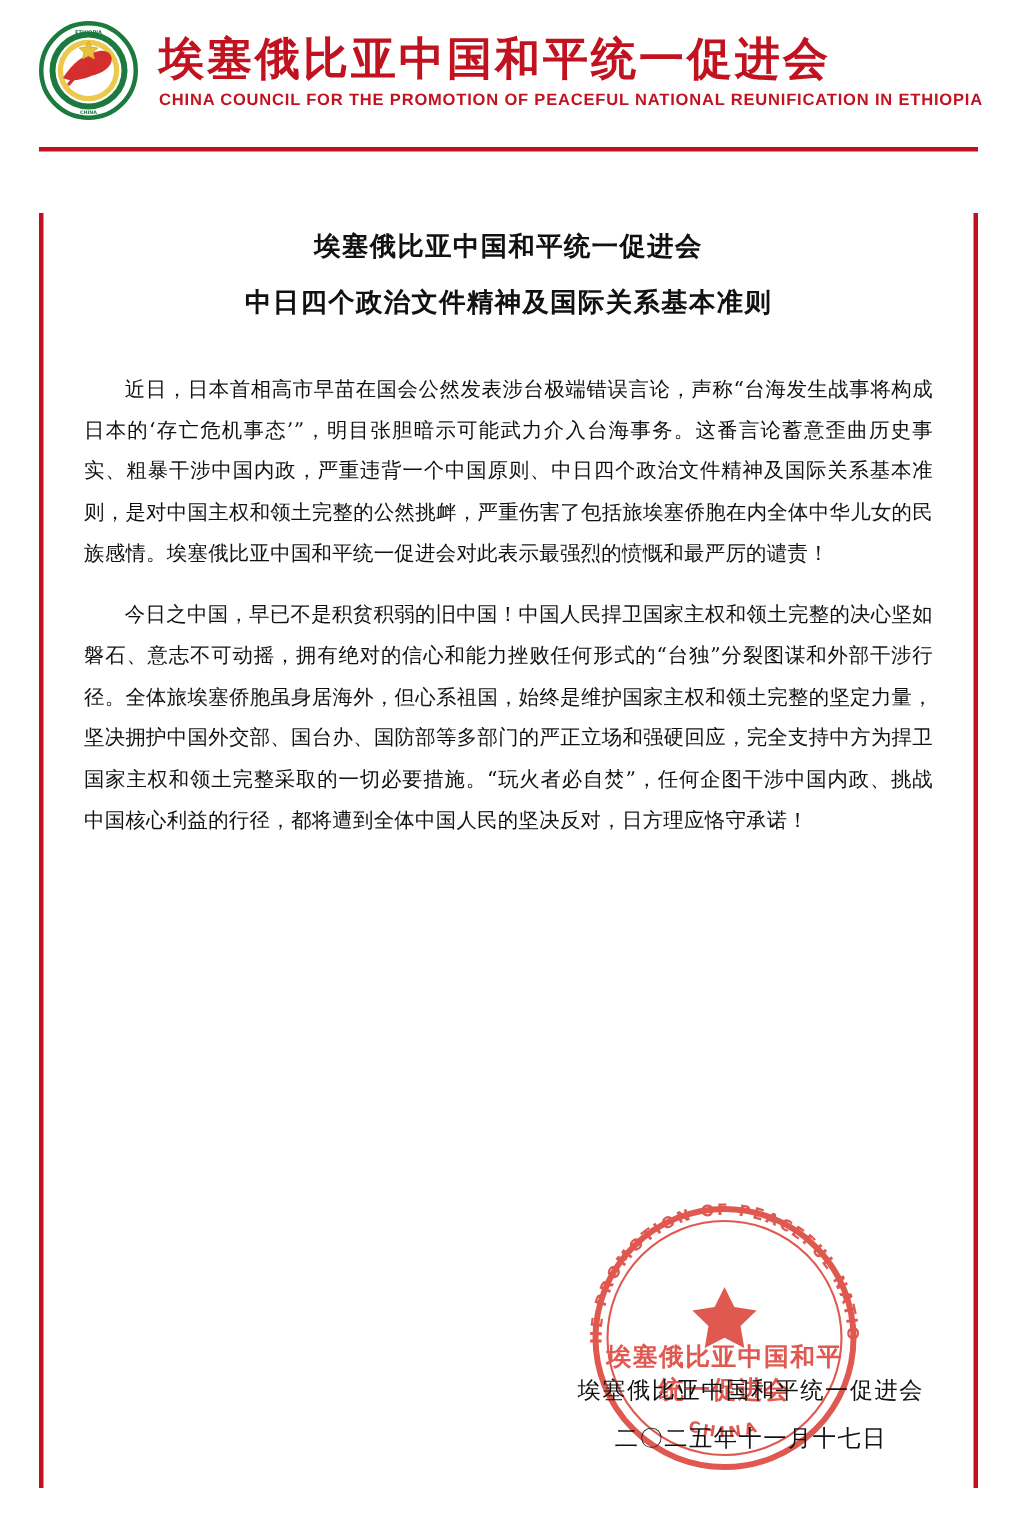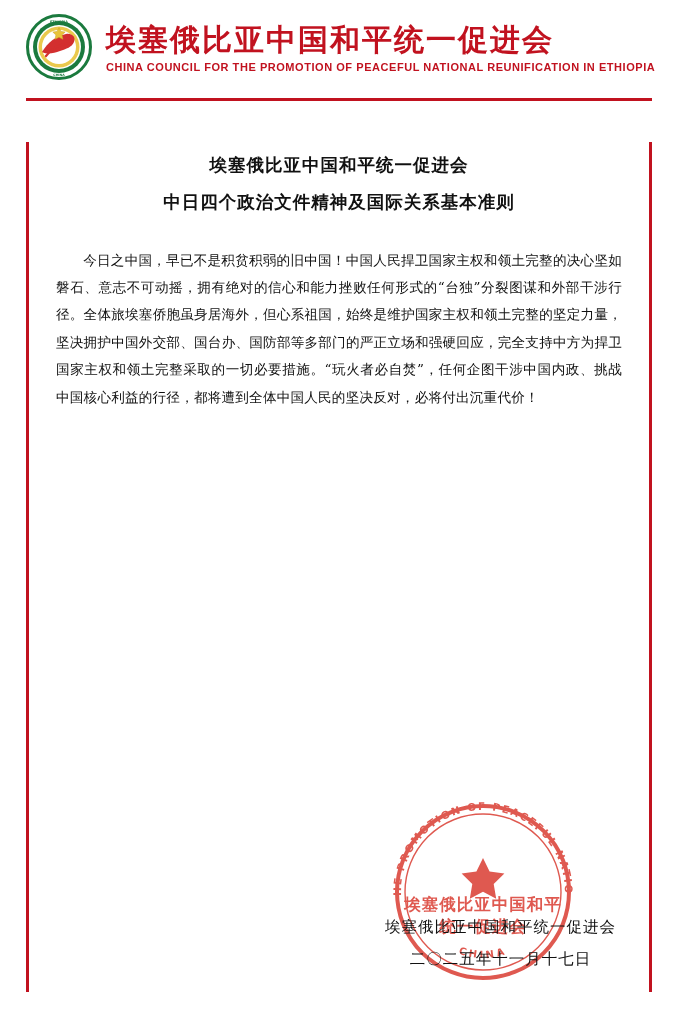--- a/index.html
+++ b/index.html
@@ -166,21 +166,22 @@
 
 <div class="side-bar left"></div>
 <div class="side-bar right"></div>
 
 <div class="doc-body">
   <div class="title-block">
     <div class="title-line">埃塞俄比亚中国和平统一促进会</div>
     <div class="title-line">中日四个政治文件精神及国际关系基本准则</div>
   </div>
 
-  <p class="para">今日之中国，早已不是积贫积弱的旧中国！中国人民捍卫国家主权和领土完整的决心坚如磐石、意志不可动摇，拥有绝对的信心和能力挫败任何形式的“台独”分裂图谋和外部干涉行径。全体旅埃塞侨胞虽身居海外，但心系祖国，始终是维护国家主权和领土完整的坚定力量，坚决拥护中国外交部、国台办、国防部等多部门的严正立场和强硬回应，完全支持中方为捍卫国家主权和领土完整采取的一切必要措施。“玩火者必自焚”，任何企图干涉中国内政、挑战中国核心利益的行径，都将遭到全体中国人民的坚决反对，必将付出沉重代价！</p>
+  <p class="para">近日，日本首相高市早苗在国会公然发表涉台极端错误言论，声称“台海发生战事将构成日本的‘存亡危机事态’”，明目张胆暗示可能武力介入台海事务。这番言论蓄意歪曲历史事实、粗暴干涉中国内政，严重违背一个中国原则、中日四个政治文件精神及国际关系基本准则，是对中国主权和领土完整的公然挑衅，严重伤害了包括旅埃塞侨胞在内全体中华儿女的民族感情。埃塞俄比亚中国和平统一促进会对此表示最强烈的愤慨和最严厉的谴责！</p>
+  <p class="para">今日之中国，早已不是积贫积弱的旧中国！中国人民捍卫国家主权和领土完整的决心坚如磐石、意志不可动摇，拥有绝对的信心和能力挫败任何形式的“台独”分裂图谋和外部干涉行径。全体旅埃塞侨胞虽身居海外，但心系祖国，始终是维护国家主权和领土完整的坚定力量，坚决拥护中国外交部、国台办、国防部等多部门的严正立场和强硬回应，完全支持中方为捍卫国家主权和领土完整采取的一切必要措施。“玩火者必自焚”，任何企图干涉中国内政、挑战中国核心利益的行径，都将遭到全体中国人民的坚决反对，日方理应恪守承诺！</p>
 </div>
 
 <div class="seal">
   <svg width="200" height="200" viewBox="0 0 200 200" aria-hidden="true">
     <defs>
       <path id="arcTop" d="M100,100 m-82,0 a82,82 0 1,1 164,0" fill="none"></path>
       <path id="arcBottom" d="M100,100 m-66,0 a66,66 0 1,0 132,0" fill="none"></path>
       <path id="arcInner" d="M100,100 m-58,0 a58,58 0 1,1 116,0" fill="none"></path>
     </defs>
     <circle cx="100" cy="100" r="86" fill="none" stroke="#d8352a" stroke-width="4"></circle>

